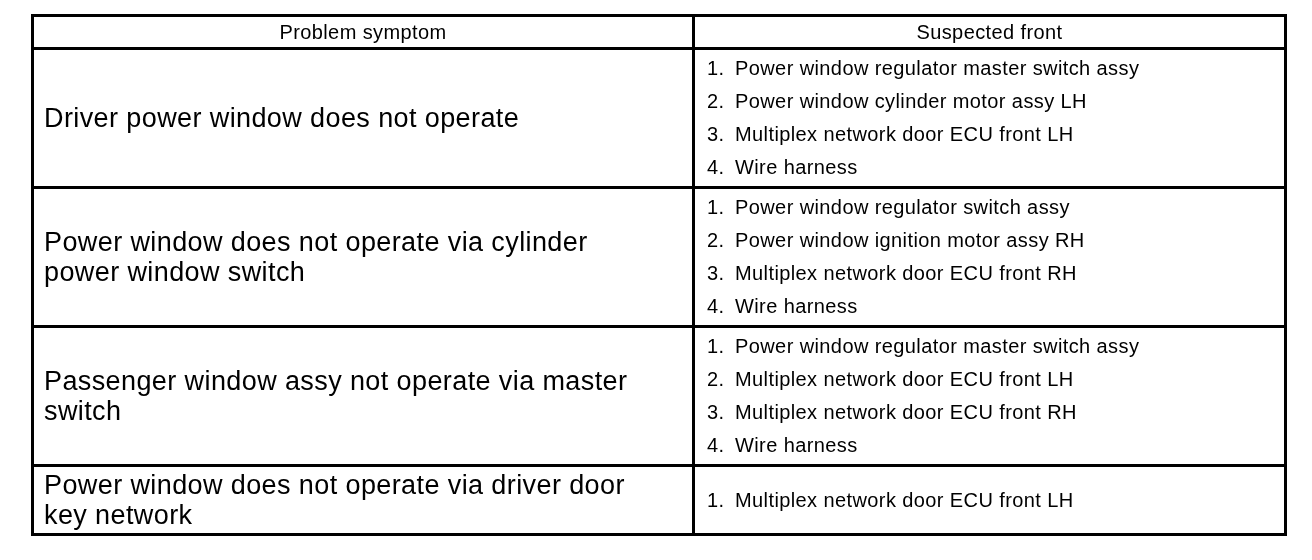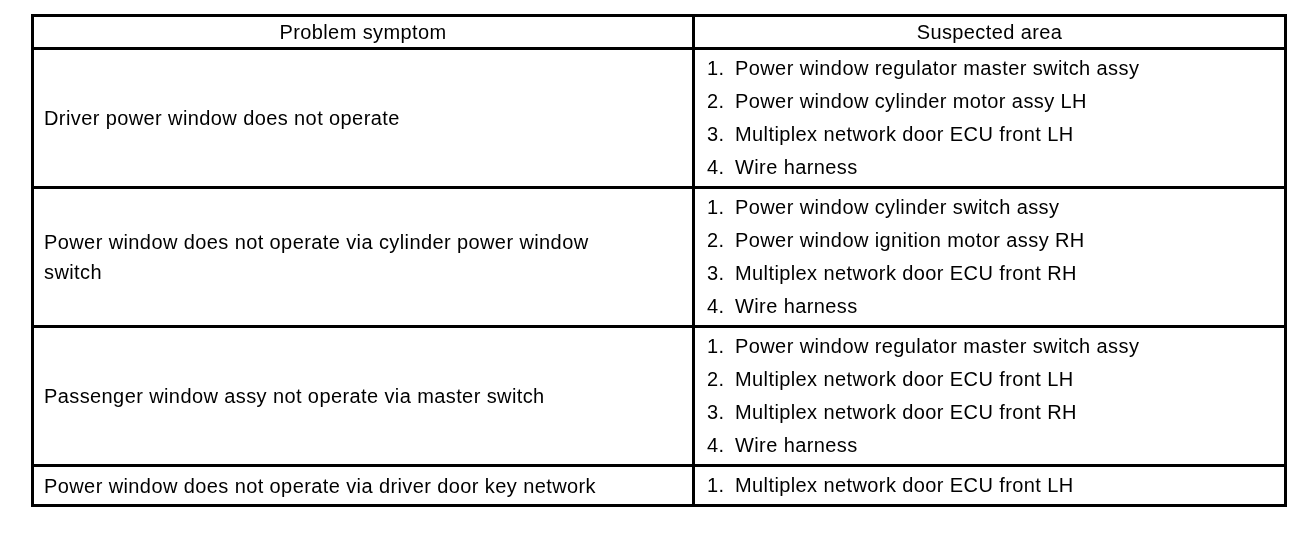--- a/index.html
+++ b/index.html
@@ -31,21 +31,21 @@
   }
   th.header-cell {
     height: 30px;
     font-size: 20px;
     font-weight: normal;
     letter-spacing: 0.4px;
     vertical-align: middle;
   }
   td.symptom-cell {
     vertical-align: middle;
-    font-size: 20px;
+    font-size: 27px;
     letter-spacing: 0.4px;
   }
   .symptom-text {
     max-width: 600px;
     padding: 3px 10px;
     line-height: 30px;
   }
   td.areas-cell {
     vertical-align: middle;
   }
@@ -73,21 +73,21 @@
 <body>
 
 <table class="trouble-table">
   <colgroup>
     <col class="col-symptom">
     <col class="col-area">
   </colgroup>
   <thead>
     <tr>
       <th class="header-cell">Problem symptom</th>
-      <th class="header-cell">Suspected area</th>
+      <th class="header-cell">Suspected front</th>
     </tr>
   </thead>
   <tbody>
   <tr>
     <td class="symptom-cell">
       <div class="symptom-text">Driver power window does not operate</div>
     </td>
     <td class="areas-cell">
       <ul class="area-list">
             <li>
@@ -111,21 +111,21 @@
   </tr>
 
   <tr>
     <td class="symptom-cell">
       <div class="symptom-text">Power window does not operate via cylinder power window switch</div>
     </td>
     <td class="areas-cell">
       <ul class="area-list">
             <li>
               <span class="item-number">1.</span>
-              <span class="item-text">Power window cylinder switch assy</span>
+              <span class="item-text">Power window regulator switch assy</span>
             </li>
             <li>
               <span class="item-number">2.</span>
               <span class="item-text">Power window ignition motor assy RH</span>
             </li>
             <li>
               <span class="item-number">3.</span>
               <span class="item-text">Multiplex network door ECU front RH</span>
             </li>
             <li>

